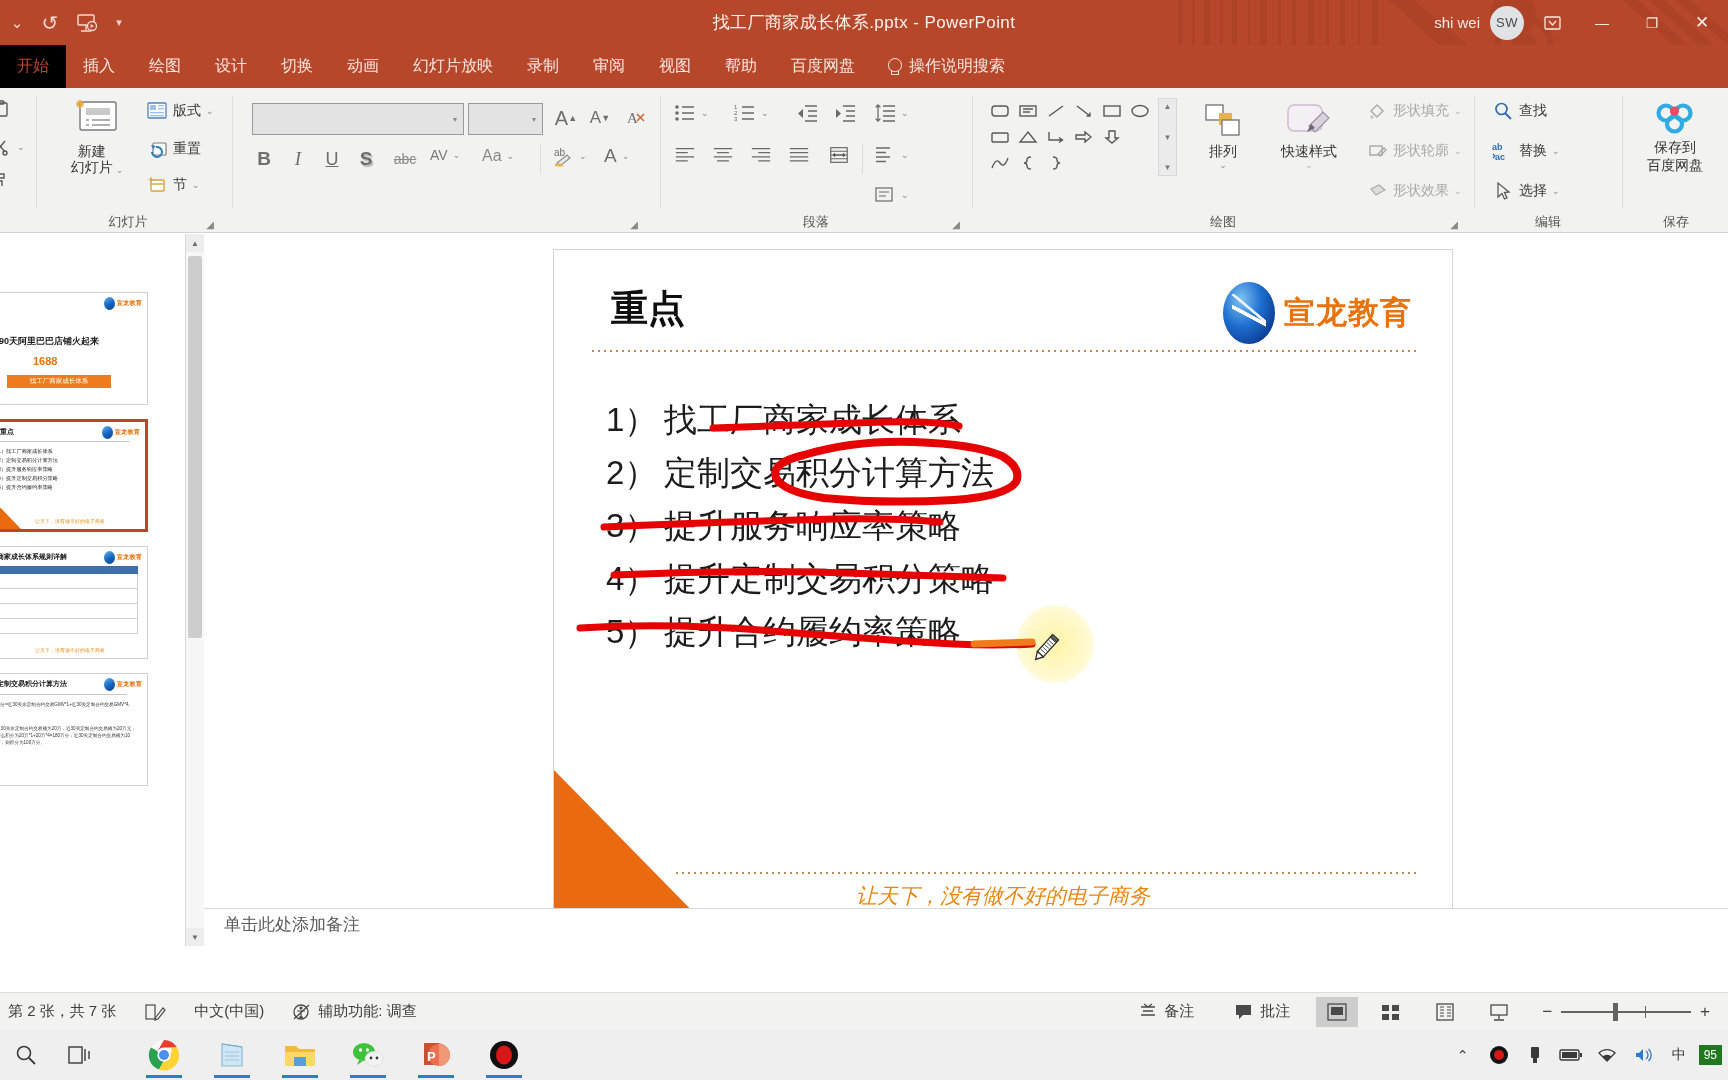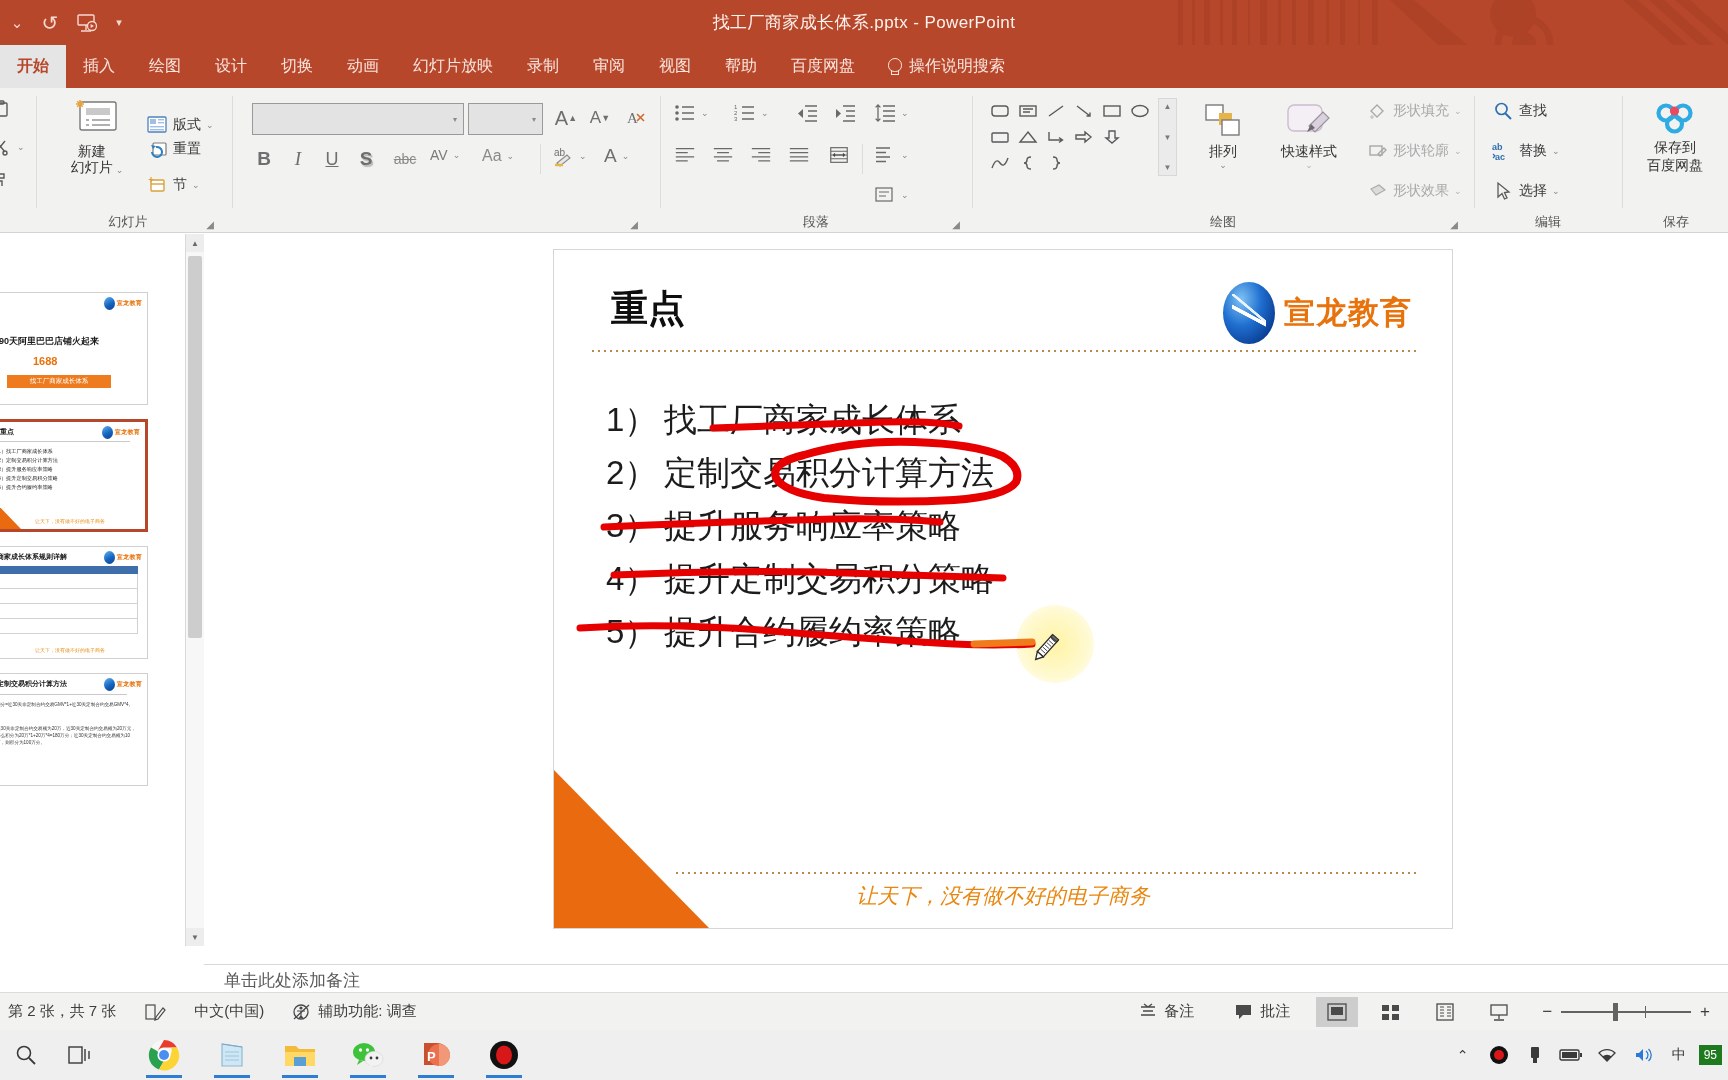--- a/index.html
+++ b/index.html
@@ -44,21 +44,21 @@
 
   
   .tabstrip {
     position: absolute; left: 0; top: 45px; width: 1728px; height: 43px;
     background: #b7472a; display: flex; align-items: stretch; font-size: 16px;
   }
   .tab {
     display: flex; align-items: center; padding: 0 17px; color: #fae5df;
     white-space: nowrap;
   }
-  .tab.active { background: #e5e5e5; color: #b7472a; font-weight: bold; }
+  .tab.active { background: #000000; color: #b7472a; }
   .tellme { display: flex; align-items: center; gap: 7px; padding: 0 14px; color: #fae5df; }
   .bulb { display: inline-block; width: 16px; height: 18px; position: relative; }
   .bulb::before {
     content: ""; position: absolute; left: 2px; top: 0; width: 12px; height: 12px;
     border: 1.6px solid #fae5df; border-radius: 50% 50% 45% 45%;
   }
   .bulb::after {
     content: ""; position: absolute; left: 5px; top: 12px; width: 6px; height: 4px;
     border-left: 1.6px solid #fae5df; border-right: 1.6px solid #fae5df; border-bottom: 1.6px solid #fae5df;
   }
@@ -164,21 +164,21 @@
     font-size: 21px; color: #e8870f; font-family: "Liberation Serif", serif; font-style: italic;
   }
   .ink { position: absolute; left: 0; top: 0; width: 900px; height: 680px; pointer-events: none; }
   .glow {
     position: absolute; width: 78px; height: 78px; border-radius: 50%;
     background: radial-gradient(circle, rgba(255,243,160,.95) 0%, rgba(255,246,185,.72) 55%, rgba(255,250,215,0) 100%);
   }
 
   
   .notes {
-    position: absolute; left: 204px; top: 964px; width: 1524px; height: 32px;
+    position: absolute; left: 204px; top: 908px; width: 1524px; height: 32px;
     background: #ffffff; border-top: 1px solid #d9d9d9;
     display: flex; align-items: center; padding-left: 20px;
     font-size: 17px; color: #5a5a5a;
   }
   .notesleft { position: absolute; left: 0; top: 946px; width: 204px; height: 46px; background: #ffffff; }
 
   
   .statusbar {
     position: absolute; left: 0; top: 992px; width: 1728px; height: 38px;
     background: #f2f2f1; border-top: 1px solid #dcdcdc;
@@ -245,20 +245,33 @@
             <path d="M10 12 L10 17 M5 18 L15 18" stroke="#f6d9d1" stroke-width="1.4" fill="none"></path>
             <circle cx="16" cy="13" r="4.5" fill="#b7472a" stroke="#f6d9d1" stroke-width="1.3"></circle>
             <path d="M14.6 11 L18 13 L14.6 15 Z" fill="#f6d9d1"></path>
           </svg>
       </div>
       <div class="qat-btn" style="width:24px;font-size:11px;">▾</div>
     </div>
 
     <div class="tb-title">找工厂商家成长体系.pptx  -  PowerPoint</div>
 
+    <div class="tb-right">
+      <span class="tb-user">shi wei</span>
+      <span class="tb-avatar">SW</span>
+      <div class="win-btn">
+        <svg width="17" height="14" viewBox="0 0 17 14">
+            <rect x="1" y="1" width="15" height="12" rx="1" fill="none" stroke="#fbe9e3" stroke-width="1.3"></rect>
+            <path d="M5 5 L8.5 9 L12 5" fill="none" stroke="#fbe9e3" stroke-width="1.3"></path>
+          </svg>
+      </div>
+      <div class="win-btn">—</div>
+      <div class="win-btn">❐</div>
+      <div class="win-btn close">✕</div>
+    </div>
   </div>
 
   <div class="tabstrip">
     <div class="tab active">开始</div>
     <div class="tab">插入</div>
     <div class="tab">绘图</div>
     <div class="tab">设计</div>
     <div class="tab">切换</div>
     <div class="tab">动画</div>
     <div class="tab">幻灯片放映</div>
@@ -319,21 +332,21 @@
         </svg>
         <div class="lbl" style="display:flex;align-items:flex-end;gap:3px;">
           <span style="display:block;text-align:center;">
             <span style="display:block;">新建</span>
             <span style="display:block;">幻灯片</span>
           </span>
           <span class="chev">⌄</span>
         </div>
       </div>
 
-      <div class="rowbtn" style="left:108px;top:26px;">
+      <div class="rowbtn" style="left:108px;top:12px;">
         <span class="smallicon">
           <svg width="20" height="18" viewBox="0 0 20 18">
               <rect x="1" y="1" width="18" height="15" rx="1" fill="#fff" stroke="#4f81bd" stroke-width="1.3"></rect>
               <rect x="3" y="3" width="6" height="5" fill="#9fc0e4"></rect>
               <rect x="11" y="3" width="6" height="1.4" fill="#9fc0e4"></rect>
               <rect x="11" y="6" width="6" height="1.4" fill="#9fc0e4"></rect>
               <rect x="3" y="10" width="14" height="1.4" fill="#9fc0e4"></rect>
               <rect x="3" y="13" width="14" height="1.4" fill="#9fc0e4"></rect>
             </svg>
         </span>

